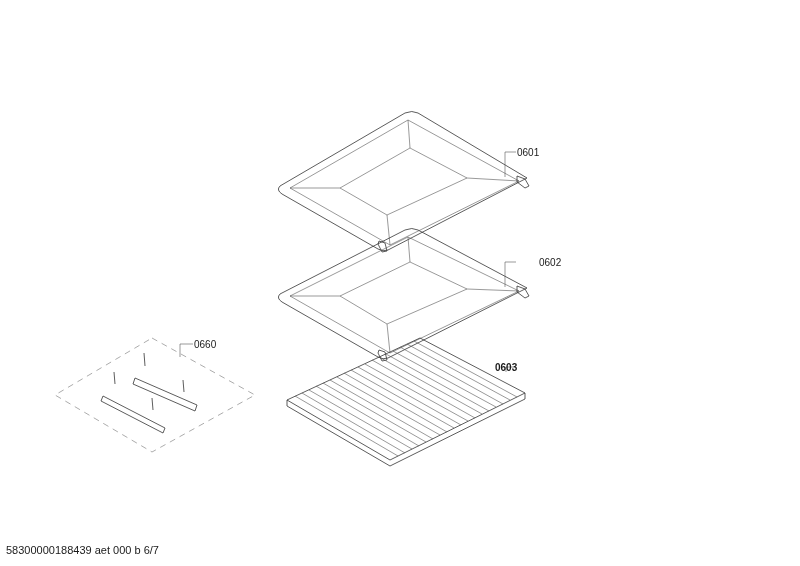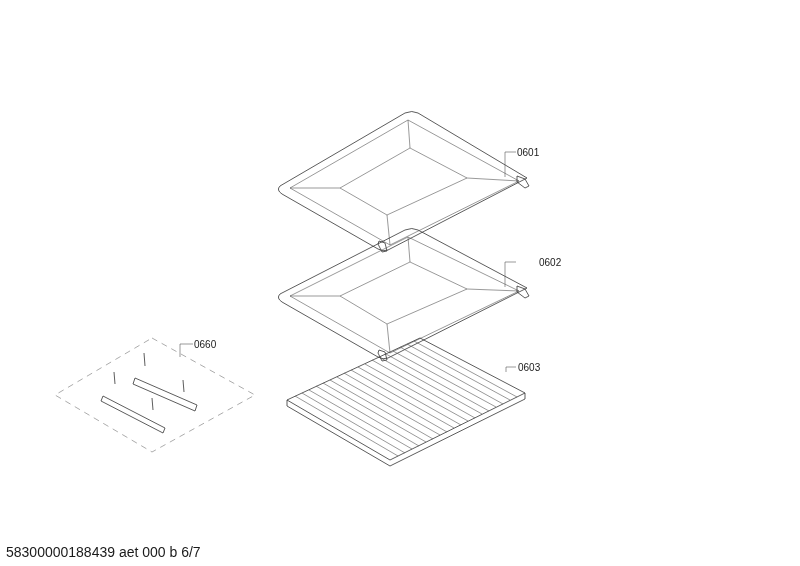--- a/index.html
+++ b/index.html
@@ -1,19 +1,19 @@
 <!DOCTYPE html>
 <html><head>
 <meta charset="utf-8">
 <style>
   html, body { margin:0; padding:0; background:#ffffff; }
   body { width:800px; height:566px; position:relative; overflow:hidden; font-family:"Liberation Sans", sans-serif; }
   #diagram { position:absolute; left:0; top:0; width:800px; height:494px; }
   .label { position:absolute; font-size:10px; color:#1a1a1a; line-height:10px; }
-  .footer { position:absolute; left:6px; top:544px; font-size:14px; color:#1a1a1a; }
+  .footer { position:absolute; left:6px; top:544px; font-size:11px; color:#1a1a1a; }
   svg .ln { fill:none; stroke:#333; stroke-width:0.8; }
   svg .ln2 { fill:none; stroke:#555; stroke-width:0.6; }
   svg .dash { fill:none; stroke:#888; stroke-width:0.7; stroke-dasharray:6 5; }
 </style>
 </head>
 <body>
 
 <div id="diagram">
   <svg width="800" height="566" viewBox="0 0 800 566">
 
@@ -73,17 +73,17 @@
     <g>
       <path class="ln2" d="M505,177 L505,152 L516,152"></path>
       <path class="ln2" d="M505,287 L505,262 L516,262"></path>
       <path class="ln2" d="M506,372 L506,367 L516,367"></path>
       <path class="ln2" d="M180,357 L180,344 L193,344"></path>
     </g>
   </svg>
 
   <div class="label" style="left:517px;top:148px;">0601</div>
   <div class="label" style="left:517px;top:258px;padding-left:22px;">0602</div>
-  <div class="label" style="left:518px;top:363px;">0603</div>
+  <div class="label" style="left:495px;top:363px;font-weight:bold;">0603</div>
   <div class="label" style="left:194px;top:340px;text-align:center;">0660</div>
 </div>
 
 <div class="footer">58300000188439 aet 000 b 6/7</div>
 
 </body></html>

